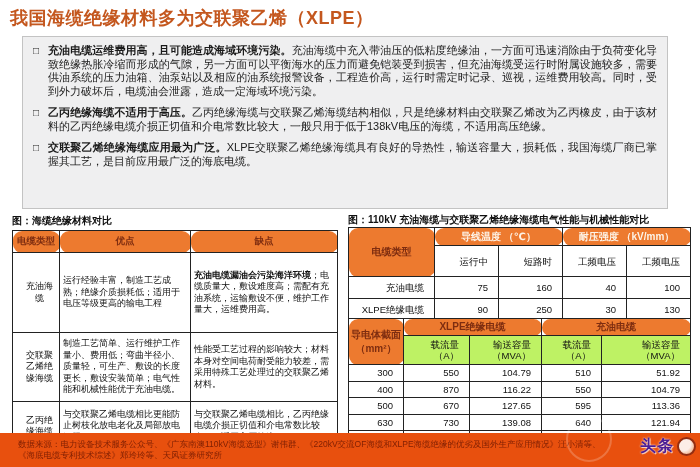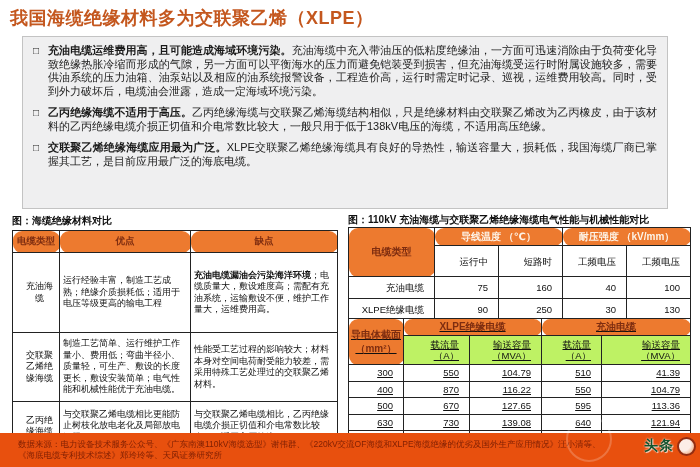--- a/index.html
+++ b/index.html
@@ -42,43 +42,43 @@
   .ltab th{font-size:9.5px;height:19px;}
   .ltab td{padding:2px 3px;vertical-align:middle;line-height:11.5px;color:#111;}
   .ltab td.c1{text-align:center;padding-left:10px;}
   .ltab td.c2,.ltab td.c3{text-align:left;}
   .ltab tr.r1 td{height:75px;}
   .ltab tr.r2 td{height:64px;}
   .ltab tr.r3 td{height:44px;}
   
   .rtab{left:348px;width:342px;font-size:9.5px;color:#111;}
   .rtab1{top:227px;}
-  .rtab2{top:318px;text-decoration:underline;}
+  .rtab2{top:318px;}
   .rtab th{font-size:10px;}
   .rtab td{text-align:right;vertical-align:middle;padding:1px 10px;line-height:11px;}
   .rtab1 tr.grp th{height:15px;}
   .rtab1 tr.sub td{height:28px;background:#fff;}
   .rtab1 tr.data td{height:19px;}
   .rtab2 tr.grp th{height:14px;}
   .rtab2 tr.sub td{height:26px;background:#bef264;}
   .rtab2 tr.data td{height:13.5px;margin-left:44px;}
   
   .footer{
     position:absolute;left:0;top:433px;width:700px;height:34px;
     background:#e8500e;color:#7e1f03;
     font-size:8.5px;line-height:11px;
     padding:6px 0 0 18px;box-sizing:border-box;
   }
   .footer .src-line{white-space:nowrap;}
   .watermark{
     position:absolute;right:4px;top:428px;height:36px;
     display:flex;align-items:center;gap:3px;
-    font-weight:bold;color:#14532d;
+    font-weight:bold;color:#4c1d95;
     text-shadow:0 0 2px #ffffff,1px 1px 0 rgba(255,255,255,.6);
-    font-size:14px;letter-spacing:1px;
+    font-size:16px;letter-spacing:1px;
   }
   .wm-circle{
     width:19px;height:19px;border-radius:50%;
     background:radial-gradient(circle at 35% 35%, #ffffff 40%, #f0control 0, #e8935c 100%);
     background:radial-gradient(circle at 35% 35%, #ffffff 45%, #e8935c 100%);
     border:2px solid #8b2a12;box-sizing:border-box;flex:0 0 auto;
     opacity:.9;
   }
   .faint-logo{
     position:absolute;left:566px;top:416px;width:42px;height:42px;border-radius:50%;
@@ -190,21 +190,21 @@
     <td>载流量 （A）</td>
     <td>输送容量 （MVA）</td>
     <td>载流量 （A）</td>
     <td>输送容量 （MVA）</td>
   </tr>
   <tr class="data">
     <td>300</td>
     <td>550</td>
     <td>104.79</td>
     <td>510</td>
-    <td>41.39</td>
+    <td>51.92</td>
   </tr>
   <tr class="data">
     <td>400</td>
     <td>870</td>
     <td>116.22</td>
     <td>550</td>
     <td>104.79</td>
   </tr>
   <tr class="data">
     <td>500</td>

